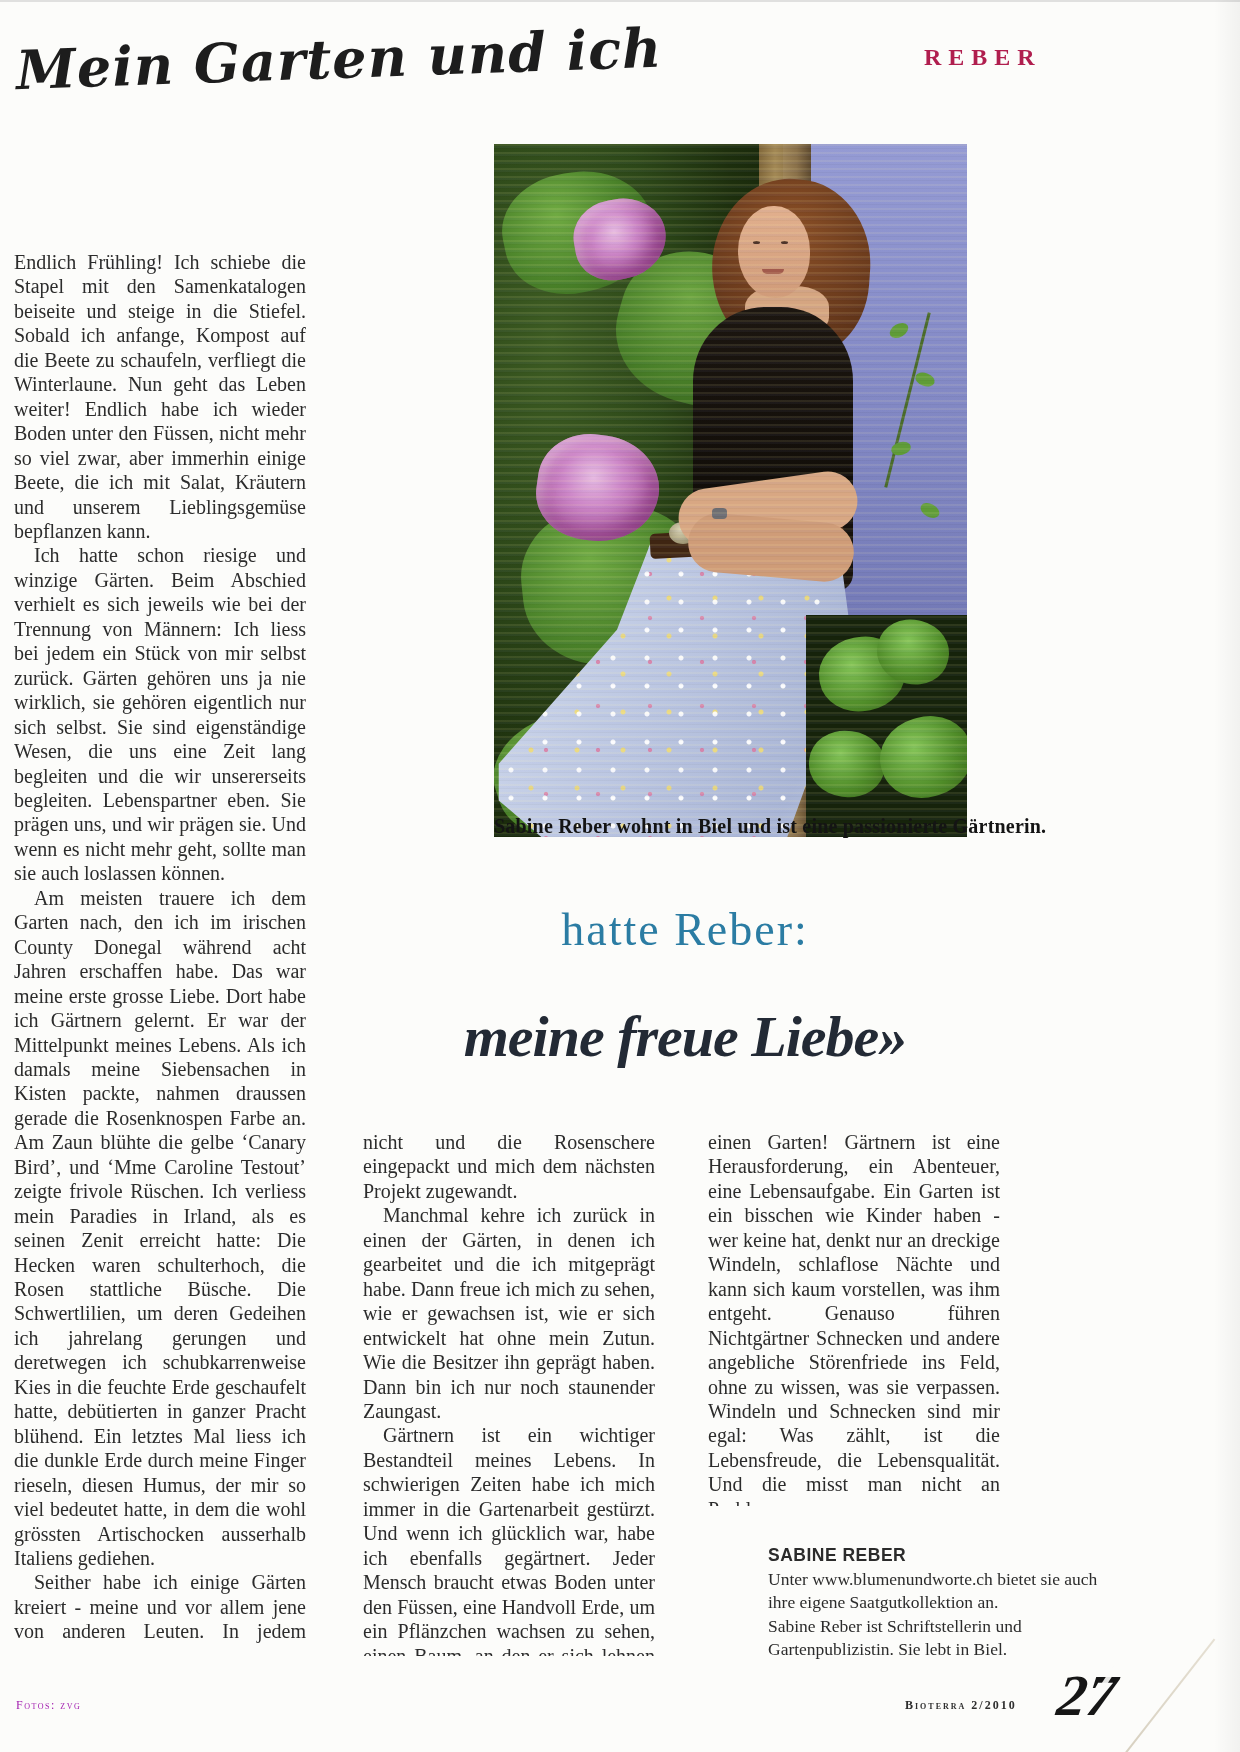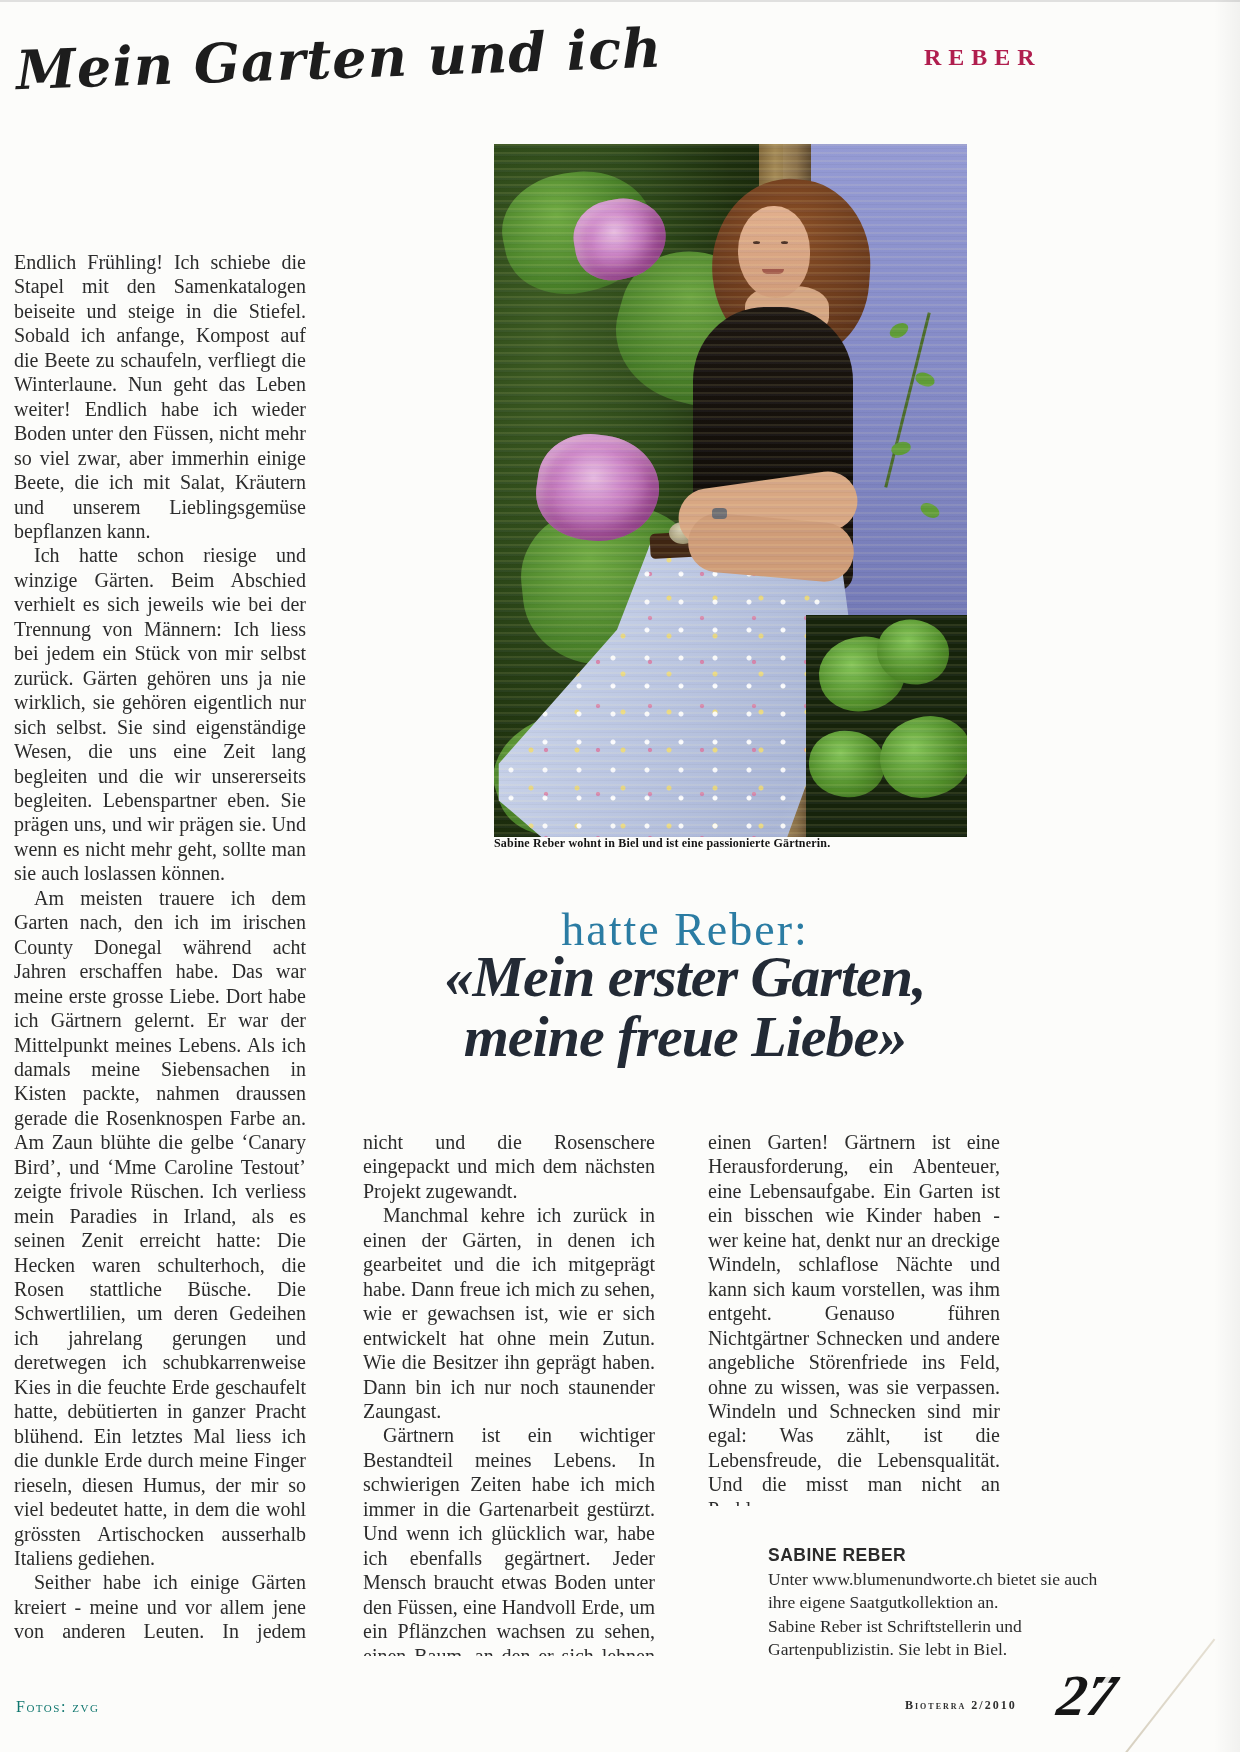--- a/index.html
+++ b/index.html
@@ -80,41 +80,41 @@
   .ph-sprig-stem{left:87%;top:24%;width:3px;height:180px;background:#4a6b2a;transform:rotate(14deg);}
   .sprig-leaf{width:20px;height:13px;border-radius:50%;background:#5f9c37;}
   .sl1{left:83.5%;top:26%;transform:rotate(-30deg);}
   .sl2{left:89%;top:33%;transform:rotate(20deg);}
   .sl3{left:84%;top:43%;transform:rotate(-14deg);}
   .sl4{left:90%;top:52%;transform:rotate(28deg);}
   .ph-scanlines{left:0;top:0;width:100%;height:100%;
     background:repeating-linear-gradient(180deg,rgba(255,243,180,.10) 0 2px,rgba(140,150,220,.06) 2px 4px,rgba(0,0,0,.035) 4px 5px,transparent 5px 8px);}
 
   
-  .photo-caption{position:absolute;left:494px;top:836px;font-weight:700;font-size:12px;letter-spacing:.2px;color:#141414;white-space:nowrap;}
+  .photo-caption{position:absolute;left:494px;top:815px;font-weight:700;font-size:20px;letter-spacing:.2px;color:#141414;white-space:nowrap;}
   .kicker{position:absolute;left:360px;top:903px;width:650px;text-align:center;
     font-size:46px;letter-spacing:2px;color:#2b7ca3;}
   .headline{position:absolute;left:330px;top:947px;width:710px;text-align:center;
     font-style:italic;font-weight:700;font-size:58px;line-height:60px;letter-spacing:-1px;color:#232a35;}
 
   
   .col{position:absolute;width:292px;text-align:justify;font-size:20px;line-height:24.45px;color:#2c2c2c;overflow:hidden;hyphens:auto;-webkit-hyphens:auto;}
   .col p{margin:0;}
   .col p.indent{text-indent:20px;}
   .col-left{left:14px;top:250px;height:1398px;}
   .col-middle{left:363px;top:1130px;height:526px;}
   .col-right{left:708px;top:1130px;height:376px;}
 
   
   .bio{position:absolute;left:744px;top:1544px;width:330px;margin-left:24px;}
   .bio-name{font-family:"Liberation Sans",sans-serif;font-weight:700;font-size:21px;letter-spacing:.5px;color:#1c1c1c;margin:0 0 6px 0;}
   .bio p{margin:0;font-size:17.5px;line-height:23.5px;color:#2b2b2b;}
 
   
-  .footer-credit{position:absolute;left:16px;top:1698px;font-variant:small-caps;font-size:16px;letter-spacing:1.5px;color:#0f766e;}
+  .footer-credit{position:absolute;left:16px;top:1698px;font-variant:small-caps;font-size:12px;letter-spacing:1.5px;color:#a21caf;}
   .footer-issue{position:absolute;left:905px;top:1698px;font-variant:small-caps;font-weight:600;font-size:12px;letter-spacing:2px;color:#2e2e2e;}
   .page-number{position:absolute;left:1058px;top:1662px;font-style:italic;font-weight:700;font-size:58px;color:#161616;transform:skewX(-8deg);}
 </style>
 </head>
 <body>
 
 <div class="page">
 
   <div class="scan-top"></div>
   <div class="scan-right"></div>
@@ -159,21 +159,21 @@
     <div class="sprig-leaf sl2"></div>
     <div class="sprig-leaf sl3"></div>
     <div class="sprig-leaf sl4"></div>
     <div class="ph-scanlines"></div>
   </div>
 
   <div class="photo-caption">Sabine Reber wohnt in Biel und ist eine passionierte Gärtnerin.</div>
 
   <div class="kicker">hatte Reber:</div>
   <div class="headline">
-    <span>«Mein erster Garten,</span><br>
+    <br>
     <span>meine freue Liebe»</span>
   </div>
 
   <div class="col col-left">
     <p>Endlich Frühling! Ich schiebe die Stapel mit den Samenkatalogen beiseite und steige in die Stiefel. Sobald ich anfange, Kompost auf die Beete zu schaufeln, verfliegt die Winterlaune. Nun geht das Leben weiter! Endlich habe ich wieder Boden unter den Füssen, nicht mehr so viel zwar, aber immerhin einige Beete, die ich mit Salat, Kräutern und unserem Lieblingsgemüse bepflanzen kann.</p>
     <p class="indent">Ich hatte schon riesige und winzige Gärten. Beim Abschied verhielt es sich jeweils wie bei der Trennung von Männern: Ich liess bei jedem ein Stück von mir selbst zurück. Gärten gehören uns ja nie wirklich, sie gehören eigentlich nur sich selbst. Sie sind eigenständige Wesen, die uns eine Zeit lang begleiten und die wir unsererseits begleiten. Lebenspartner eben. Sie prägen uns, und wir prägen sie. Und wenn es nicht mehr geht, sollte man sie auch loslassen können.</p>
     <p class="indent">Am meisten trauere ich dem Garten nach, den ich im irischen County Donegal während acht Jahren erschaffen habe. Das war meine erste grosse Liebe. Dort habe ich Gärtnern gelernt. Er war der Mittelpunkt meines Lebens. Als ich damals meine Siebensachen in Kisten packte, nahmen draussen gerade die Rosenknospen Farbe an. Am Zaun blühte die gelbe ‘Canary Bird’, und ‘Mme Caroline Testout’ zeigte frivole Rüschen. Ich verliess mein Paradies in Irland, als es seinen Zenit erreicht hatte: Die Hecken waren schulterhoch, die Rosen stattliche Büsche. Die Schwertlilien, um deren Gedeihen ich jahrelang gerungen und deretwegen ich schubkarrenweise Kies in die feuchte Erde geschaufelt hatte, debütierten in ganzer Pracht blühend. Ein letztes Mal liess ich die dunkle Erde durch meine Finger rieseln, diesen Humus, der mir so viel bedeutet hatte, in dem die wohl grössten Artischocken ausserhalb Italiens gediehen.</p>
     <p class="indent">Seither habe ich einige Gärten kreiert - meine und vor allem jene von anderen Leuten. In jedem steckte viel Herzblut und Arbeit, und irgendwann bin ich wieder weitergezogen. Ich habe die Gärten ihren Besitzern überlassen, habe meine Spaten und Schau-</p>
   </div>
 

